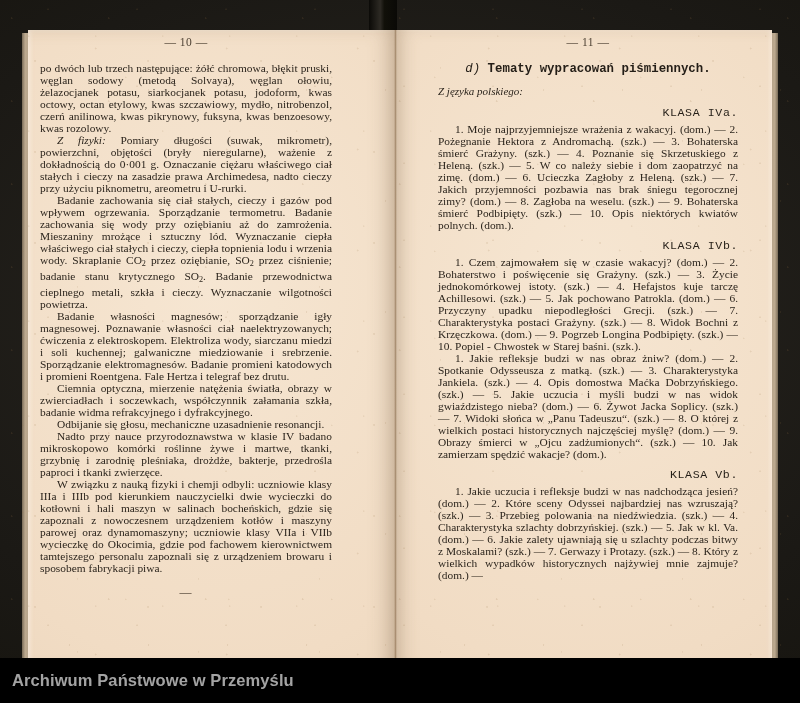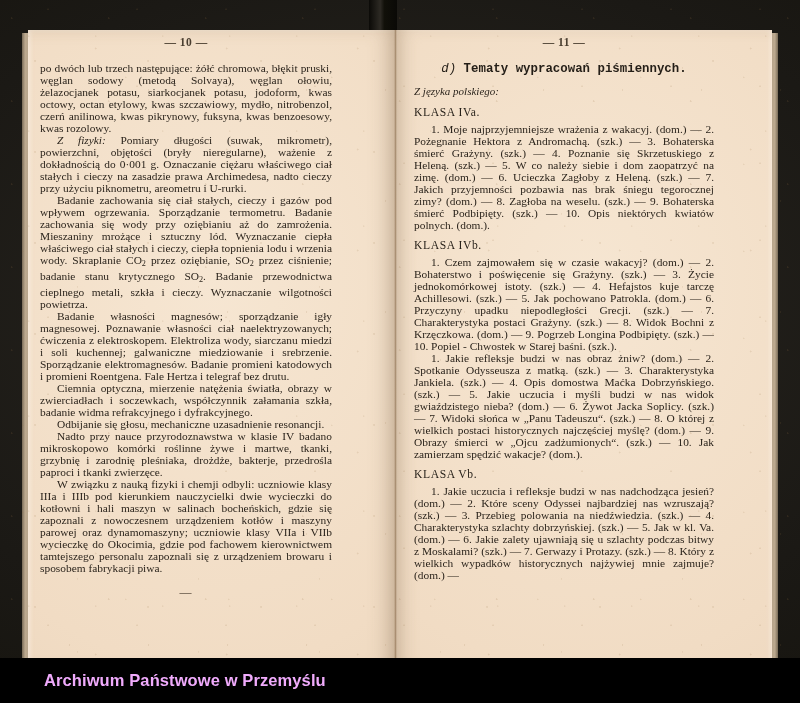--- a/index.html
+++ b/index.html
@@ -119,29 +119,28 @@
       radial-gradient(circle at 43% 38%, rgba(150,115,70,.4) 0 .5px, transparent 1px);
     background-size: 97px 83px, 113px 91px, 89px 77px, 131px 101px, 79px 111px, 103px 87px, 121px 73px, 67px 95px;
   }
 
   
   .textcol {
     position: absolute;
     color: #2b241c;
   }
   .textcol.left  { left: 40px;  top: 36px; width: 292px; }
-  .textcol.right { left: 414px; top: 36px; width: 300px; }
+  .textcol.right { left: 438px; top: 36px; width: 300px; }
 
   .folio {
     text-align: center;
     font-size: 11.5px;
     letter-spacing: .5px;
     color: #4a3e30;
     margin-bottom: 14px;
-    font-weight: bold;
   }
 
   p.body {
     margin: 0;
     font-size: 11.4px;
     line-height: 12px;
     text-align: justify;
     text-justify: inter-word;
     color: #2b241c;
     hyphens: none;
@@ -168,46 +167,46 @@
   .sec-title .marker { font-weight: normal; font-style: italic; }
 
   .subject {
     font-style: italic;
     font-size: 11px;
     margin: 0 0 9px 0;
     color: #2b241c;
   }
 
   .klasa {
-    text-align: left;
+    text-align: right;
     font-size: 11.6px;
     margin: 8px 0 4px 0;
     letter-spacing: .6px;
     color: #241e17;
+    font-family: Liberation Mono, monospace;
   }
 
   
   .watermark {
     position: absolute;
     left: 0;
     bottom: 0;
     width: 800px;
     height: 45px;
     background: #000;
     display: flex;
     align-items: center;
   }
   .watermark span {
     font-family: "Liberation Sans", sans-serif;
     font-size: 16.5px;
     font-weight: bold;
-    color: #f0abfc;
-    padding-left: 0;
+    color: #a3a3a3;
+    padding-left: 12px;
     letter-spacing: .1px;
-    margin-left: 44px;
   }
 
   sub { font-size: 72%; vertical-align: -.25em; }
 </style>
 </head>
 <body>
 
 <div id="scan">
 
   <div class="backdrop"></div>

